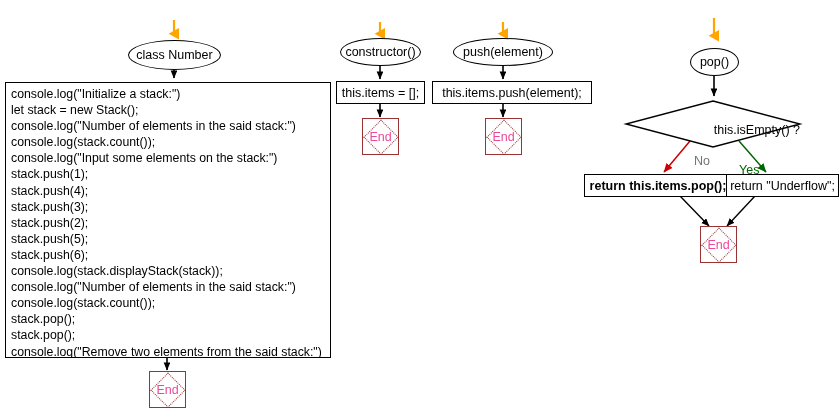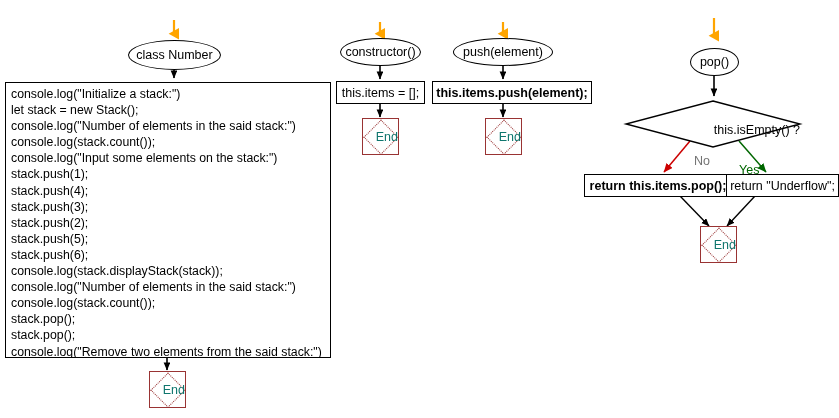--- a/index.html
+++ b/index.html
@@ -61,23 +61,23 @@
     color: #000000;
     white-space: pre;
     overflow: hidden;
   }
   
   .end-node {
     border: 1.6px solid #993333;
     background: #ffffff;
     display: flex;
     align-items: center;
-    justify-content: flex-end;
-    font-size: 12.5px;
-    color: #0f766e;
+    justify-content: center;
+    font-size: 12.5px;
+    color: #ec4899;
   }
   .end-node .diamond {
     position: absolute;
     left: 50%;
     top: 50%;
     width: 70.7%;
     height: 70.7%;
     transform: translate(-50%, -50%) rotate(45deg);
     border: 1.2px dotted #993333;
     box-sizing: border-box;
@@ -224,21 +224,21 @@
 
   <div class="node end-node" style="left:362px; top:118px; width:37px; height:37px; position:absolute;">
     <span class="diamond"></span>
     <span class="end-label">End</span>
   </div>
 
   <div class="node ellipse" style="left:453px; top:38px; width:100px; height:28px;">
     <span>push(element)</span>
   </div>
 
-  <div class="node rect" style="left:432px; top:81px; width:160px; height:23px;font-weight:bold;">
+  <div class="node rect" style="left:432px; top:81px; width:160px; height:23px;">
     <span>this.items.push(element);</span>
   </div>
 
   <div class="node end-node" style="left:485px; top:118px; width:37px; height:37px; position:absolute;">
     <span class="diamond"></span>
     <span class="end-label">End</span>
   </div>
 
   <div class="node ellipse" style="left:690px; top:48px; width:49px; height:28px;">
     <span>pop()</span>

